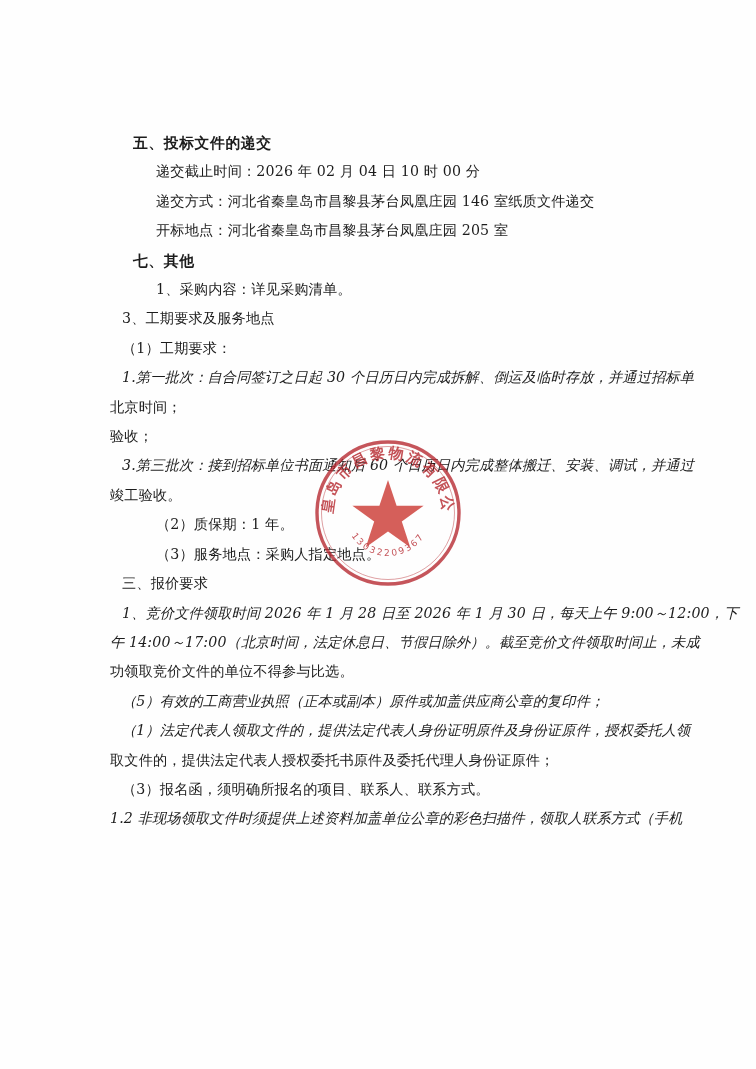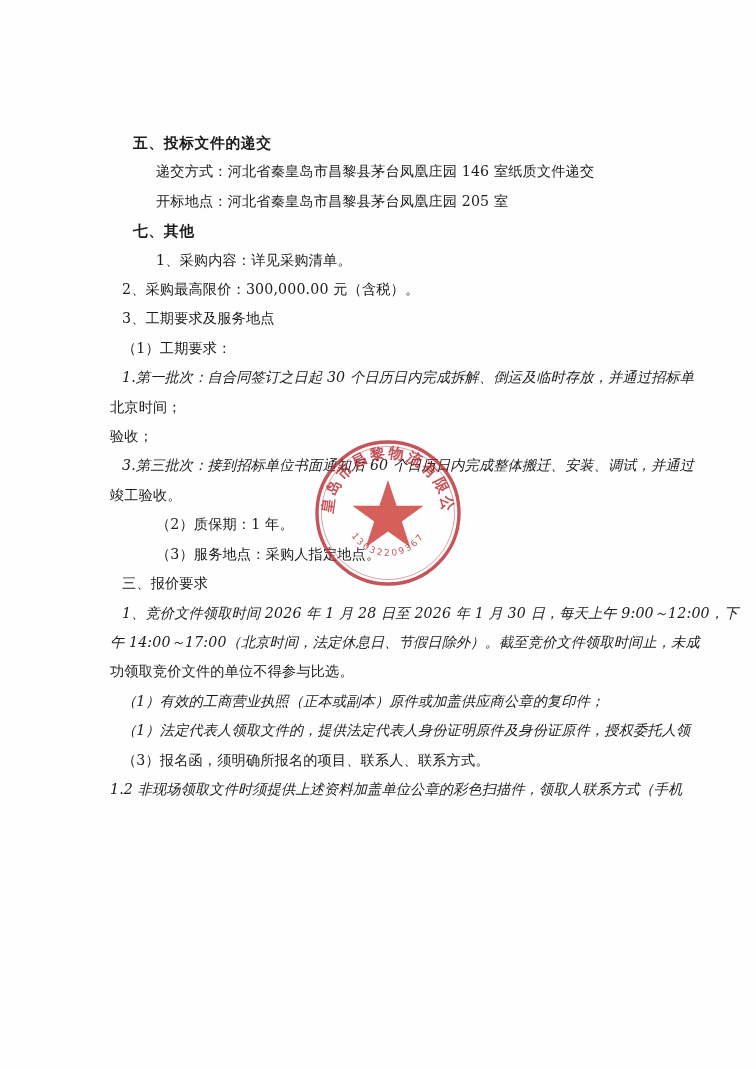--- a/index.html
+++ b/index.html
@@ -82,46 +82,47 @@
   #stamp svg { display: block; width: 150px; height: 150px; }
 </style>
 </head>
 <body>
 
 <div id="page">
 
   <div id="doc-body">
 
     <div class="line heading">五、投标文件的递交</div>
+    <div class="line indent2">递交截止时间：2026 年 02 月 04 日  10 时 00 分</div>
     <div class="line indent2">递交方式：河北省秦皇岛市昌黎县茅台凤凰庄园 146 室纸质文件递交</div>
 
     <div class="line indent2">开标地点：河北省秦皇岛市昌黎县茅台凤凰庄园 205 室</div>
 
     <div class="line heading">七、其他</div>
     <div class="line indent2">1、采购内容：详见采购清单。</div>
-    <div class="line indent1">2、采购最高限价：300,000.00 元（含税）。</div>
     <div class="line indent1">3、工期要求及服务地点</div>
 
     <div class="line indent1">（1）工期要求：</div>
     <div class="line indent1 wide">1.第一批次：自合同签订之日起 30 个日历日内完成拆解、倒运及临时存放，并通过招标单</div>
     <div class="line flush">北京时间；</div>
     <div class="line flush">验收；</div>
     <div class="line indent1 wide">3.第三批次：接到招标单位书面通知后 60 个日历日内完成整体搬迁、安装、调试，并通过</div>
     <div class="line flush">竣工验收。</div>
 
     <div class="line indent2">（2）质保期：1 年。</div>
     <div class="line indent2">（3）服务地点：采购人指定地点。</div>
 
     <div class="line indent1">三、报价要求</div>
     <div class="line indent1 wide">1、竞价文件领取时间 2026 年 1 月 28 日至 2026 年 1 月 30 日，每天上午 9:00～12:00，下</div>
     <div class="line flush wide">午 14:00～17:00（北京时间，法定休息日、节假日除外）。截至竞价文件领取时间止，未成</div>
     <div class="line flush">功领取竞价文件的单位不得参与比选。</div>
 
-    <div class="line indent1 wide">（1）有效的工商营业执照（正本或副本）原件或加盖供应商公章的复印件；</div>
+    <div class="line indent1 wide">（5）有效的工商营业执照（正本或副本）原件或加盖供应商公章的复印件；</div>
     <div class="line indent1 wide">（1）法定代表人领取文件的，提供法定代表人身份证明原件及身份证原件，授权委托人领</div>
+    <div class="line flush">取文件的，提供法定代表人授权委托书原件及委托代理人身份证原件；</div>
     <div class="line indent1">（3）报名函，须明确所报名的项目、联系人、联系方式。</div>
     <div class="line flush wide">1.2 非现场领取文件时须提供上述资料加盖单位公章的彩色扫描件，领取人联系方式（手机</div>
 
   </div>
 
   <div id="stamp">
     <svg viewBox="0 0 150 150" xmlns="http://www.w3.org/2000/svg">
       <defs>
         <path id="ringTop" d="M 20,75 A 55,55 0 0 1 130,75" fill="none"></path>
         <path id="ringBot" d="M 32,75 A 43,43 0 0 0 118,75" fill="none"></path>

